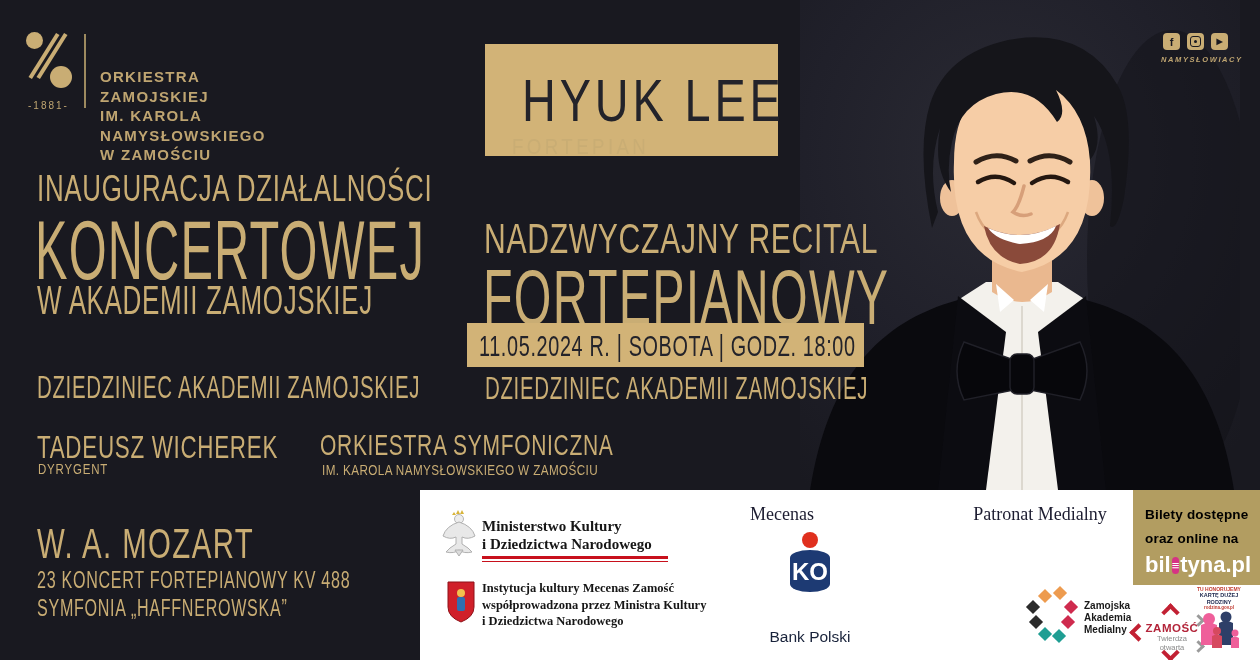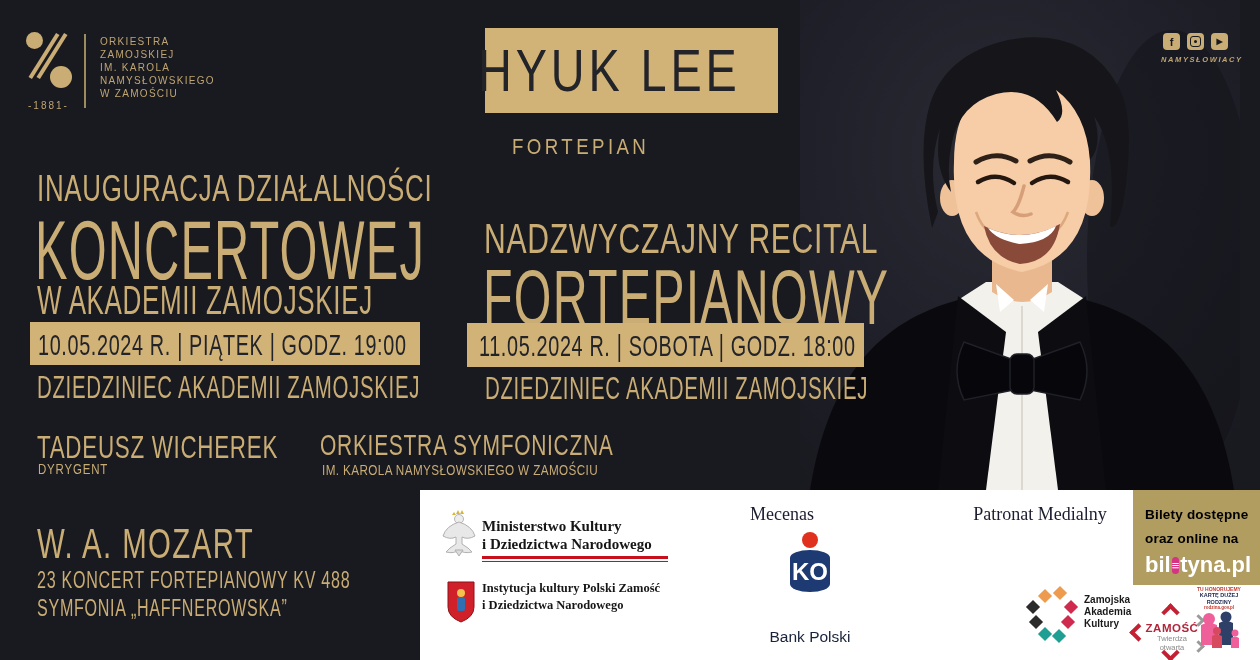--- a/index.html
+++ b/index.html
@@ -8,21 +8,21 @@
     background:#191920;
     font-family:"Liberation Sans",sans-serif;
   }
   .abs{position:absolute;}
   .cx{position:absolute;white-space:nowrap;transform-origin:left top;display:block;}
   .gold{color:#c9ad74;}
   .goldbar{position:absolute;background:#d2b377;}
   .bartext{color:#23232a;font-weight:400;letter-spacing:1px;}
   
   .brand-line{width:2px;background:#9d8a5f;}
-  .brand-name{color:#bfa571;font-size:10px;letter-spacing:1.3px;line-height:1.3;font-weight:400;}
+  .brand-name{color:#bfa571;font-size:15px;letter-spacing:1.3px;line-height:1.3;font-weight:700;margin-top:32px;}
   .brand-year{color:#bfa571;font-size:10px;letter-spacing:2px;}
   .lgc{position:absolute;border-radius:50%;background:#c9ad74;}
   .lgbar{position:absolute;background:#c9ad74;transform:rotate(32deg);}
   
   .soc{width:17px;height:17px;border-radius:4px;background:#c9ad74;color:#191920;
        display:flex;align-items:center;justify-content:center;font-weight:700;font-size:11px;}
   .handle{color:#bfa571;font-size:7.5px;letter-spacing:1.6px;font-weight:700;}
   
   .band{position:absolute;left:420px;top:490px;width:840px;height:170px;background:#ffffff;}
   .serifh{font-family:"Liberation Serif",serif;color:#1c1c30;font-size:18px;}
@@ -117,31 +117,28 @@
       <span style="width:9px;height:9px;border:1.6px solid #191920;border-radius:3px;display:inline-flex;align-items:center;justify-content:center;">
           <span style="width:3.5px;height:3.5px;border-radius:50%;background:#191920;"></span>
         </span>
     </div>
     <div class="soc">
         <span style="font-size:8px;">▶</span>
       </div>
   </div>
   <div class="abs handle" style="left:1161px;top:55px;font-style:italic;">NAMYSŁOWIACY</div>
 
-  <div class="goldbar" style="left:485px;top:28px;width:293px;height:85px;display:flex;align-items:center;justify-content:flex-end;">
+  <div class="goldbar" style="left:485px;top:44px;width:293px;height:112px;display:flex;align-items:center;justify-content:flex-start;">
     <span style="font-size:60px;color:#23232a;letter-spacing:5px;transform:scaleX(.78);white-space:nowrap;">HYUK LEE</span>
   </div>
   <span class="cx gold" style="left:512px;top:134px;font-size:22px;letter-spacing:4px;transform:scaleX(.85);">FORTEPIAN</span>
 
   <span class="cx gold" style="left:37px;top:168px;font-size:37px;letter-spacing:1px;transform:scaleX(.70);">INAUGURACJA DZIAŁALNOŚCI</span>
   <span class="cx gold" style="left:35px;top:202px;font-size:84px;letter-spacing:2px;transform:scaleX(.58);">KONCERTOWEJ</span>
   <span class="cx gold" style="left:37px;top:278px;font-size:40px;letter-spacing:1px;transform:scaleX(.65);">W AKADEMII ZAMOJSKIEJ</span>
-  <div class="goldbar" style="left:30px;top:322px;width:390px;height:43px;">
-    <span class="cx bartext" style="left:8px;top:6px;font-size:30px;transform:scaleX(.66);">10.05.2024 R. |  PIĄTEK |  GODZ. 19:00</span>
-  </div>
   <span class="cx gold" style="left:37px;top:370px;font-size:31px;letter-spacing:1px;transform:scaleX(.66);">DZIEDZINIEC AKADEMII ZAMOJSKIEJ</span>
 
   <span class="cx gold" style="left:484px;top:214px;font-size:43px;letter-spacing:1px;transform:scaleX(.70);">NADZWYCZAJNY RECITAL</span>
   <span class="cx gold" style="left:483px;top:252px;font-size:78px;letter-spacing:2px;transform:scaleX(.62);">FORTEPIANOWY</span>
   <div class="goldbar" style="left:467px;top:323px;width:397px;height:44px;">
     <span class="cx bartext" style="left:12px;top:6px;font-size:30px;transform:scaleX(.66);">11.05.2024 R. |  SOBOTA |  GODZ. 18:00</span>
   </div>
   <span class="cx gold" style="left:485px;top:371px;font-size:31px;letter-spacing:1px;transform:scaleX(.66);">DZIEDZINIEC AKADEMII ZAMOJSKIEJ</span>
 
   <span class="cx gold" style="left:37px;top:429px;font-size:32px;letter-spacing:1px;transform:scaleX(.70);">TADEUSZ WICHEREK</span>
@@ -168,21 +165,22 @@
       <div class="minline">i Dziedzictwa Narodowego</div>
     </div>
     <div class="abs redrule" style="left:62px;top:66px;width:186px;"></div>
 
     <svg class="abs" style="left:27px;top:91px;" width="28" height="42" viewBox="0 0 28 42">
       <path d="M1,1 L27,1 L27,26 Q27,36 14,41 Q1,36 1,26 Z" fill="#d0202a" stroke="#8e1118"></path>
       <circle cx="14" cy="12" r="4" fill="#f2c14e"></circle>
       <rect x="10" y="16" width="8" height="14" rx="2" fill="#2f6fb2"></rect>
     </svg>
     <div class="abs" style="left:62px;top:90px;">
-      <div class="instline">Instytucja kultury Polski Zamość</div>
+      <div class="instline">Instytucja kultury Mecenas Zamość</div>
+      <div class="instline">współprowadzona przez Ministra Kultury</div>
       <div class="instline">i Dziedzictwa Narodowego</div>
     </div>
 
     <div class="abs serifh" style="left:330px;top:14px;width:120px;text-align:left;">Mecenas</div>
     <svg class="abs" style="left:367px;top:42px;" width="46" height="62" viewBox="0 0 46 62">
       <circle cx="23" cy="8" r="8" fill="#e0301e"></circle>
       <ellipse cx="23" cy="26" rx="20" ry="8" fill="#1d3a73"></ellipse>
       <rect x="3" y="26" width="40" height="26" fill="#1d3a73"></rect>
       <ellipse cx="23" cy="52" rx="20" ry="8" fill="#1d3a73"></ellipse>
       <text x="23" y="48" text-anchor="middle" font-size="24" font-weight="bold" fill="#ffffff" font-family="Liberation Sans, sans-serif">KO</text>
@@ -194,24 +192,24 @@
     <div class="abs" style="left:606px;top:96px;width:54px;height:58px;">
       <span class="diamond" style="left:14px;top:5px;background:#ed9b4f;"></span>
       <span class="diamond" style="left:29px;top:2px;background:#ed9b4f;"></span>
       <span class="diamond" style="left:2px;top:16px;background:#2b2b2b;"></span>
       <span class="diamond" style="left:5px;top:31px;background:#2b2b2b;"></span>
       <span class="diamond" style="left:40px;top:16px;background:#cf2b4e;"></span>
       <span class="diamond" style="left:37px;top:31px;background:#cf2b4e;"></span>
       <span class="diamond" style="left:14px;top:43px;background:#1f9e93;"></span>
       <span class="diamond" style="left:28px;top:45px;background:#1f9e93;"></span>
     </div>
-    <div class="abs zak-t" style="left:664px;top:104px;">
+    <div class="abs zak-t" style="left:664px;top:110px;">
       <div>Zamojska</div>
       <div>Akademia</div>
-      <div>Kultury</div>
+      <div>Medialny</div>
     </div>
 
     <div class="abs" style="left:712px;top:116px;width:76px;height:56px;">
       <span class="chev" style="left:32px;top:0px;transform:rotate(45deg);"></span>
       <span class="chev" style="left:0px;top:20px;transform:rotate(-45deg);"></span>
       <span class="chev" style="left:32px;top:40px;transform:rotate(225deg);"></span>
       <span class="chevg" style="left:62px;top:10px;transform:rotate(135deg);"></span>
       <span class="chevg" style="left:62px;top:36px;transform:rotate(135deg);"></span>
       <div style="position:absolute;left:12px;top:16px;text-align:center;width:56px;">
         <div class="zam-n">ZAMOŚĆ</div>

